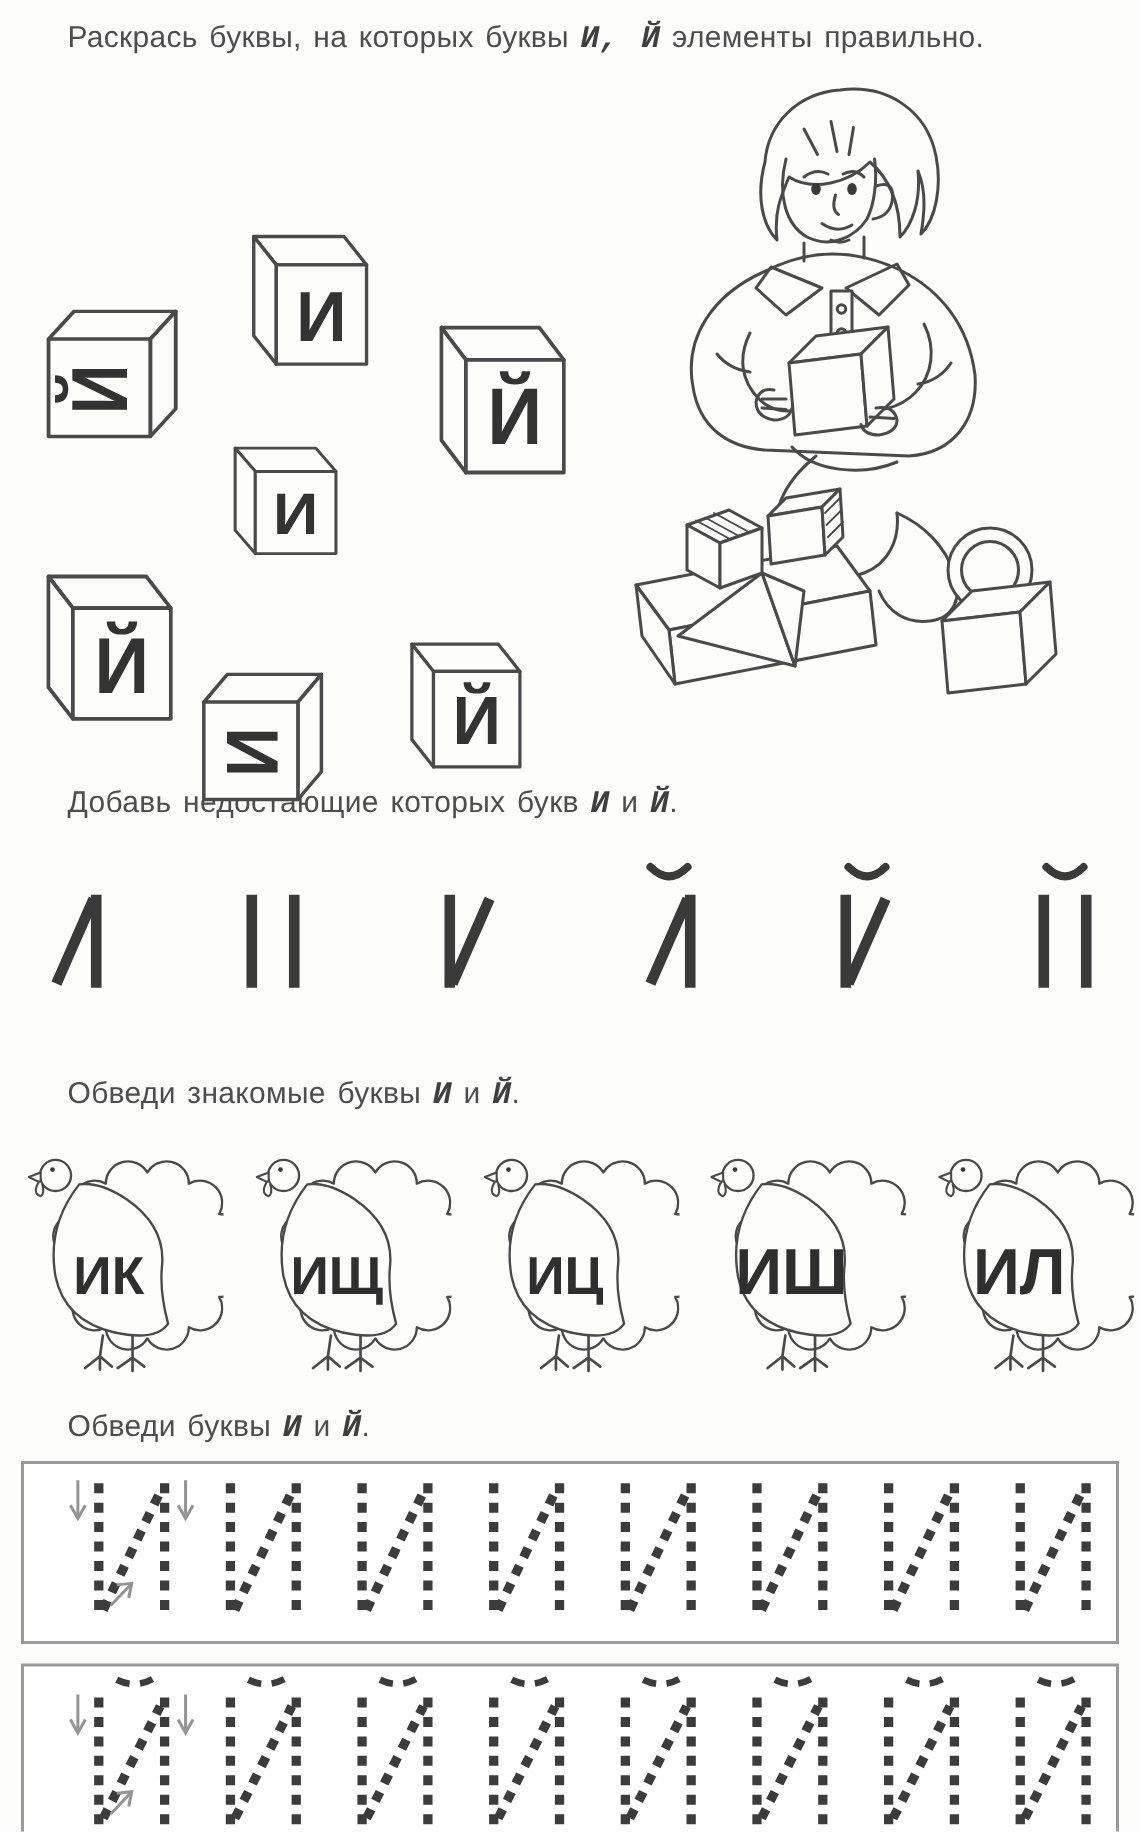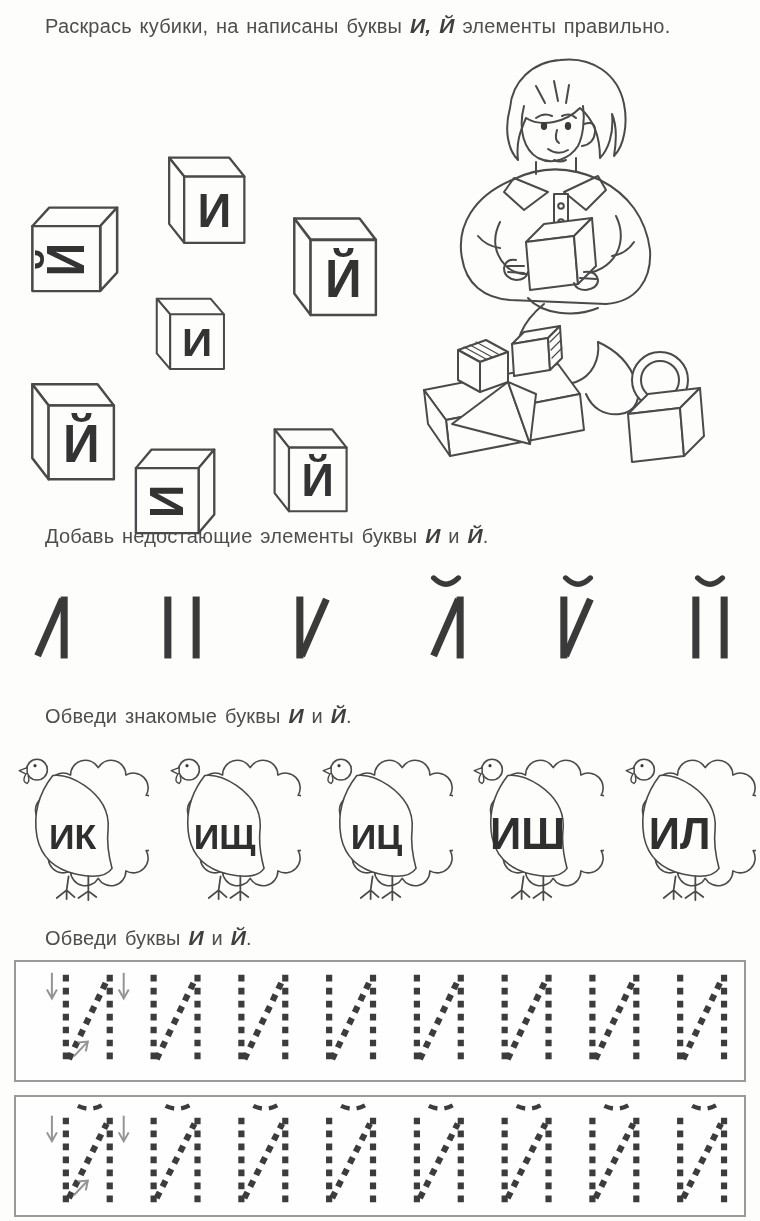--- a/index.html
+++ b/index.html
@@ -15,37 +15,37 @@
     margin:0;
     padding-left:45px;
     font-size:20px;
     letter-spacing:.2px;
     word-spacing:2px;
     color:#4e4e4e;
   }
   .instruction .lt{
     font-style:italic;
     font-weight:bold;
-    font-family:Liberation Sans, sans-serif;
+    font-family:Liberation Mono, monospace;
     font-size:21px;
     color:#3f3f3f;
   }
   #inst1{padding-top:14px;}
   #cubes-scene{position:relative;height:452px;margin-top:6px;}
   #cubes-area svg{position:absolute;}
   #boy-illustration{position:absolute;left:408px;top:2px;}
   #inst2{margin-top:28px;}
   #glyph-row{
     margin:22px 28px 0 28px;
     height:92px;
     display:flex;
     justify-content:space-between;
     align-items:flex-start;
   }
-  #inst3{margin-top:42px;}
+  #inst3{margin-top:56px;}
   #turkeys-row{
     margin:14px 4px 0 4px;
     height:160px;
     display:flex;
     justify-content:space-between;
     text-align:right;
   }
   .trace-box{
     margin:10px 14px 0 14px;
     border:2px solid #9a9a9a;
@@ -56,21 +56,21 @@
   #trace-box-2{margin-top:13px;}
   #inst4{margin-top:24px;}
   .lineart{stroke:#4a4a4a;stroke-width:2;fill:#fdfdfc;stroke-linejoin:round;stroke-linecap:round;}
   .hiddendefs{position:absolute;width:0;height:0;}
 </style>
 </head>
 <body>
 
 <div id="page">
 
-  <p class="instruction" id="inst1"><span>Раскрась кубики, на написаны буквы </span><span class="lt">И, Й</span><span> элементы правильно.</span></p>
+  <p class="instruction" id="inst1"><span>Раскрась буквы, на которых буквы </span><span class="lt">И, Й</span><span> элементы правильно.</span></p>
 
   <div id="cubes-scene">
     <div id="cubes-area">
         <svg width="106" height="102" viewBox="0 0 100 110" preserveAspectRatio="none" style="left: 26px; top: 158px;">
           <polygon points="6,26 22,6 86,6 70,26" fill="#fdfdfc" stroke="#4a4a4a" stroke-width="2.4" stroke-linejoin="round"></polygon>
           <polygon points="70,26 86,6 86,76 70,96" fill="#fdfdfc" stroke="#4a4a4a" stroke-width="2.4" stroke-linejoin="round"></polygon>
           <polygon points="6,26 70,26 70,96 6,96" fill="#fdfdfc" stroke="#4a4a4a" stroke-width="2.4" stroke-linejoin="round"></polygon>
           <text x="38" y="62" text-anchor="middle" dominant-baseline="central" font-family="&quot;Liberation Sans&quot;, sans-serif" font-weight="bold" font-size="50" fill="#333" transform="rotate(-90 38 62)">Й</text>
         </svg>
         <svg width="94" height="104" viewBox="0 0 100 110" preserveAspectRatio="none" style="left: 156px; top: 108px;">
@@ -168,21 +168,21 @@
         <path d="M44,378 L100,336 L122,398 Z"></path>
         <path d="M100,336 L128,348 L122,398 Z"></path>
 
         <path d="M220,368 L240,348 L292,342 L272,362 Z"></path>
         <path d="M220,368 L272,362 L276,410 L224,416 Z"></path>
         <path d="M272,362 L292,342 L296,390 L276,410 Z"></path>
       </g>
     </svg>
   </div>
 
-  <p class="instruction" id="inst2"><span>Добавь недостающие элементы буквы </span><span class="lt">И</span><span> и </span><span class="lt">Й</span><span>.</span></p>
+  <p class="instruction" id="inst2"><span>Добавь недостающие которых букв </span><span class="lt">И</span><span> и </span><span class="lt">Й</span><span>.</span></p>
 
   <div id="glyph-row">
       <svg width="44" height="92" viewBox="0 0 48 104">
         <line stroke="#3a3a3a" fill="none" x1="10" y1="97" x2="38" y2="33" stroke-width="8"></line>
         <line stroke="#3a3a3a" fill="none" x1="40" y1="30" x2="40" y2="100" stroke-width="8"></line>
       </svg>
       <svg width="44" height="92" viewBox="0 0 48 104">
         <line stroke="#3a3a3a" fill="none" x1="8" y1="30" x2="8" y2="100" stroke-width="8"></line>
         <line stroke="#3a3a3a" fill="none" x1="40" y1="30" x2="40" y2="100" stroke-width="8"></line>
       </svg>

